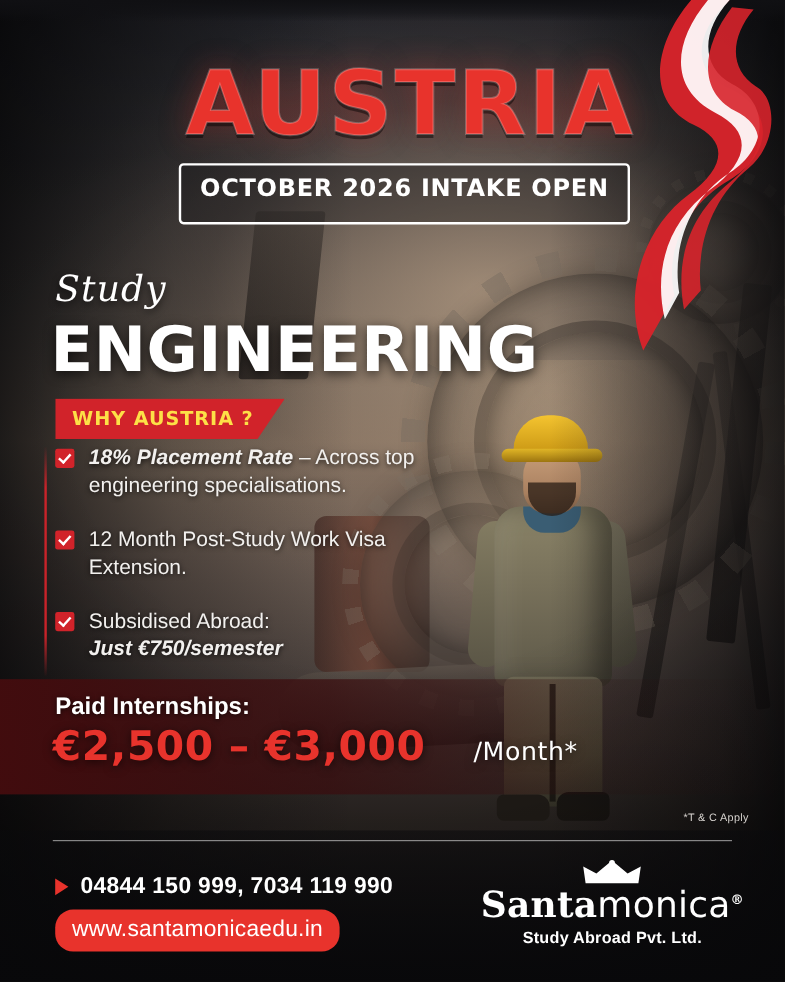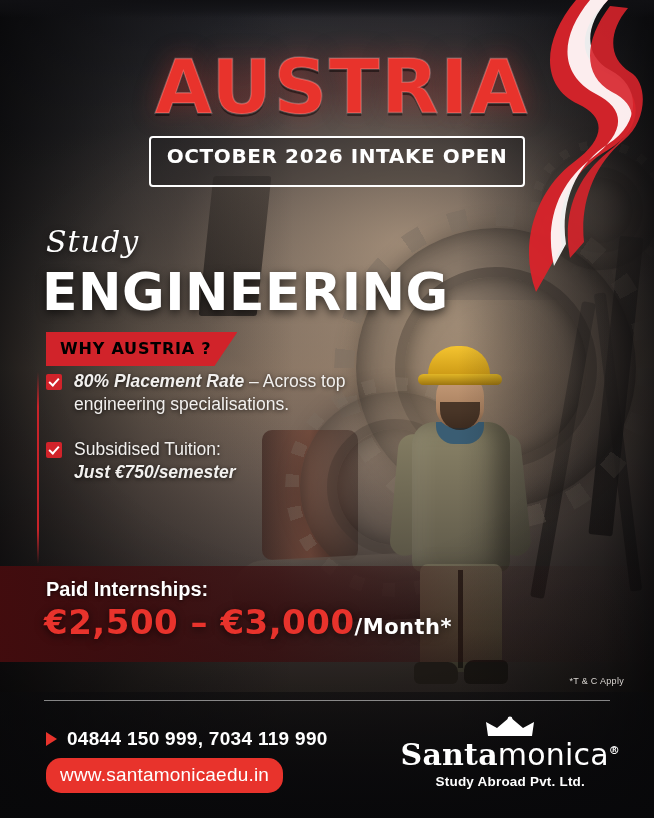--- a/index.html
+++ b/index.html
@@ -215,21 +215,21 @@
     font-size: 52px;
     letter-spacing: 0.5px;
     text-shadow: 0 3px 10px rgba(0,0,0,0.65);
   }
 
   
   .why-badge {
     position: absolute;
     left: 46px; top: 332px;
     background: #d1232a;
-    color: #000000;
+    color: #fde047;
     font-family: "DejaVu Sans", sans-serif;
     font-weight: bold;
     font-size: 16px;
     letter-spacing: 0.8px;
     padding: 7px 26px 8px 14px;
     clip-path: polygon(0 0, 100% 0, 88% 100%, 0 100%);
   }
   .bullets {
     position: absolute;
     left: 46px; top: 370px;
@@ -297,21 +297,22 @@
     font-family: "DejaVu Sans", sans-serif;
     font-weight: bold;
     font-size: 34px;
     letter-spacing: 0.5px;
     text-shadow: 0 2px 8px rgba(0,0,0,0.6);
     white-space: nowrap;
   }
   .band-amount .per {
     color: #ffffff;
     font-size: 21px;
-    font-weight: bold;
+    font-weight: normal;
+    margin-left: 40px;
   }
   .tc {
     position: absolute;
     right: 30px; top: 676px;
     color: #d8d4d0;
     font-size: 9px;
     letter-spacing: 0.3px;
   }
 
   
@@ -438,26 +439,30 @@
 
   <div class="study-word">Study</div>
   <div class="engineering-word">ENGINEERING</div>
 
   <div class="why-badge">WHY AUSTRIA ?</div>
   <div class="vline"></div>
 
   <div class="bullets">
     <div class="bullet">
       <span class="check-box"></span>
-      <span class="bullet-text"><span class="em">80% Placement Rate</span><span> – Across top engineering specialisations.</span></span>
+      <span class="bullet-text"><span class="em">18% Placement Rate</span><span> – Across top engineering specialisations.</span></span>
+    </div>
+    <div class="bullet">
+      <span class="check-box"></span>
+      <span class="bullet-text">12 Month Post-Study Work Visa Extension.</span>
     </div>
     <div class="bullet">
       <span class="check-box"></span>
       <span class="bullet-text">
-        <span>Subsidised Tuition:</span><br>
+        <span>Subsidised Abroad:</span><br>
         <span class="em">Just €750/semester</span>
       </span>
     </div>
   </div>
 
   <div class="band"></div>
   <div class="band-label">Paid Internships:</div>
   <div class="band-amount"><span>€2,500 – €3,000</span><span class="per">/Month*</span></div>
   <div class="tc">*T &amp; C Apply</div>
 

